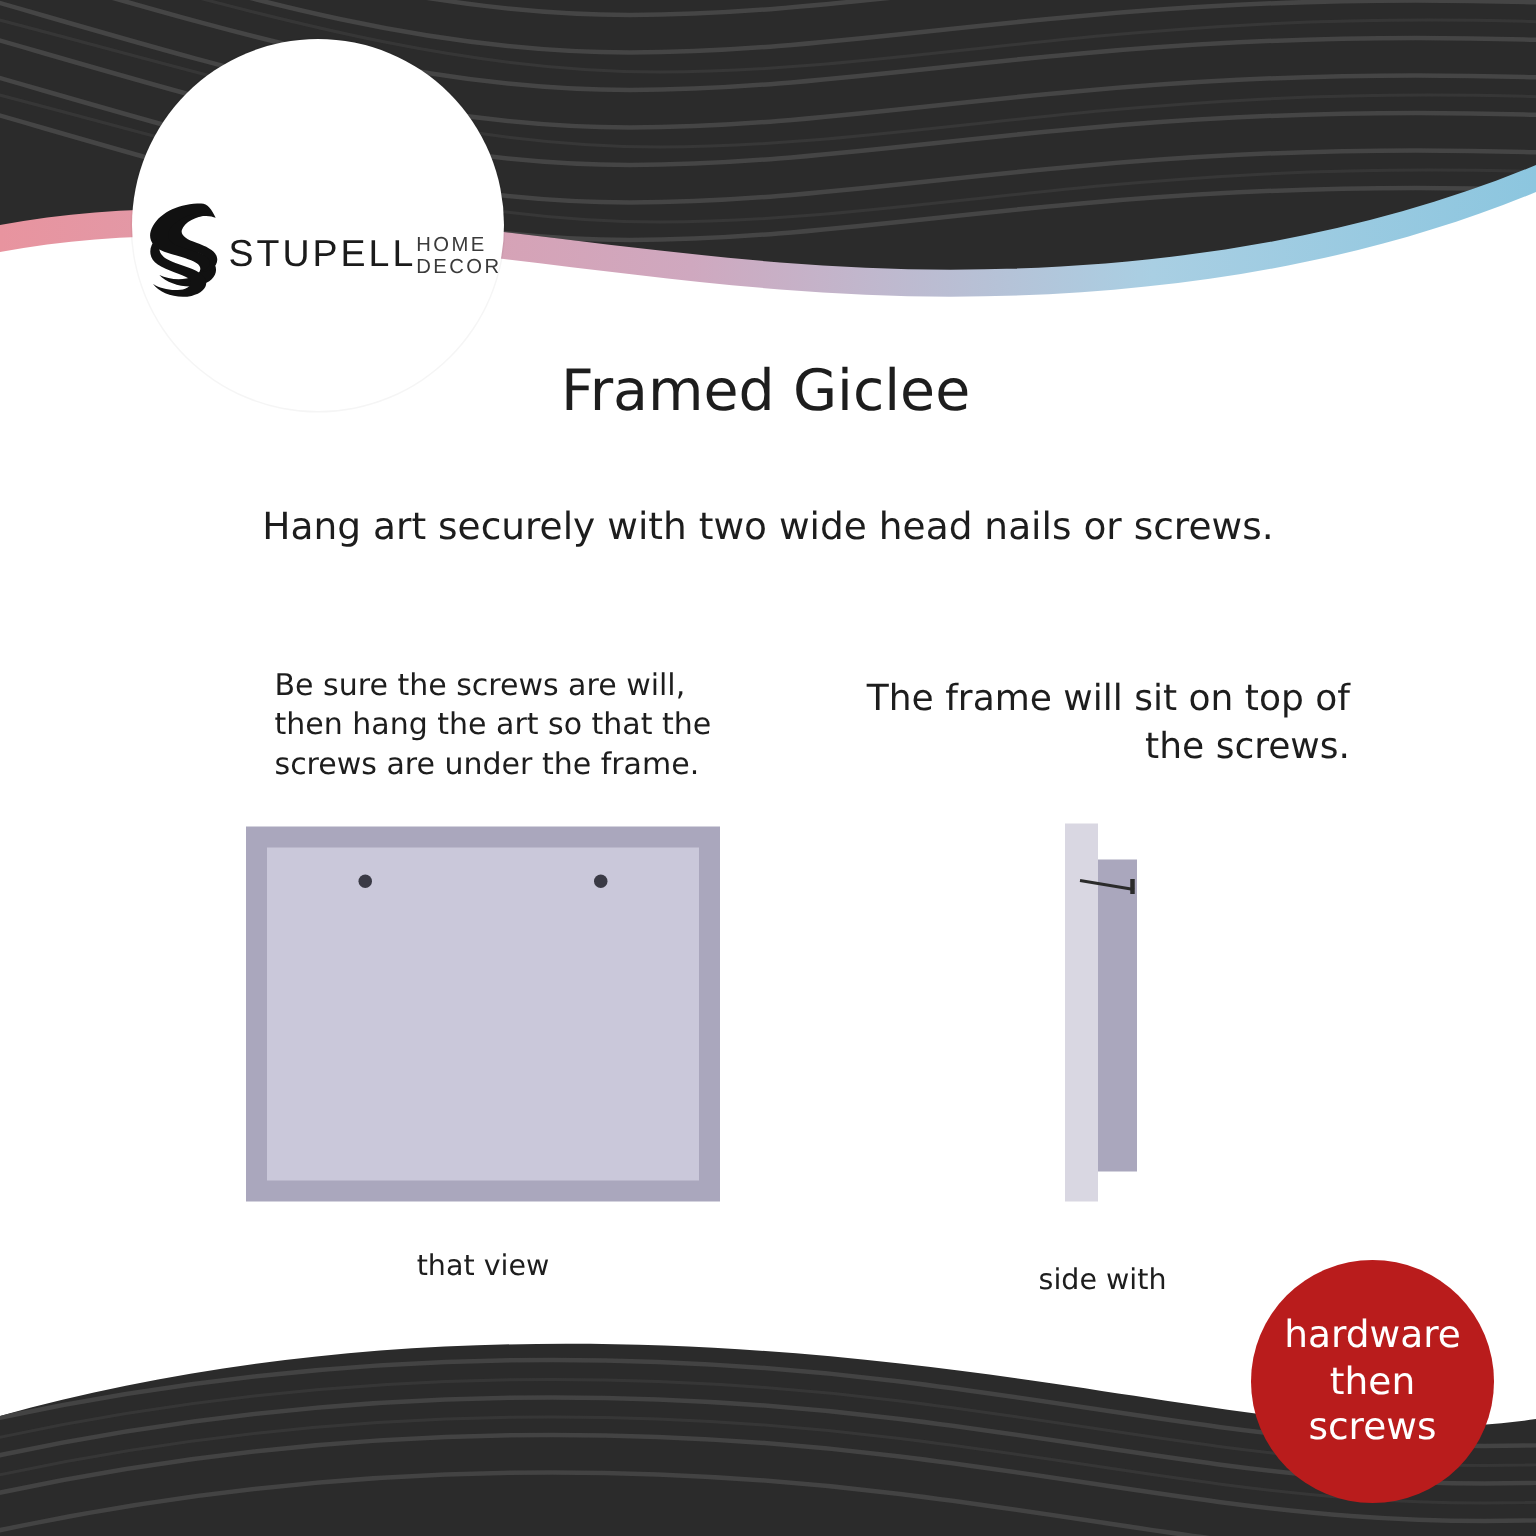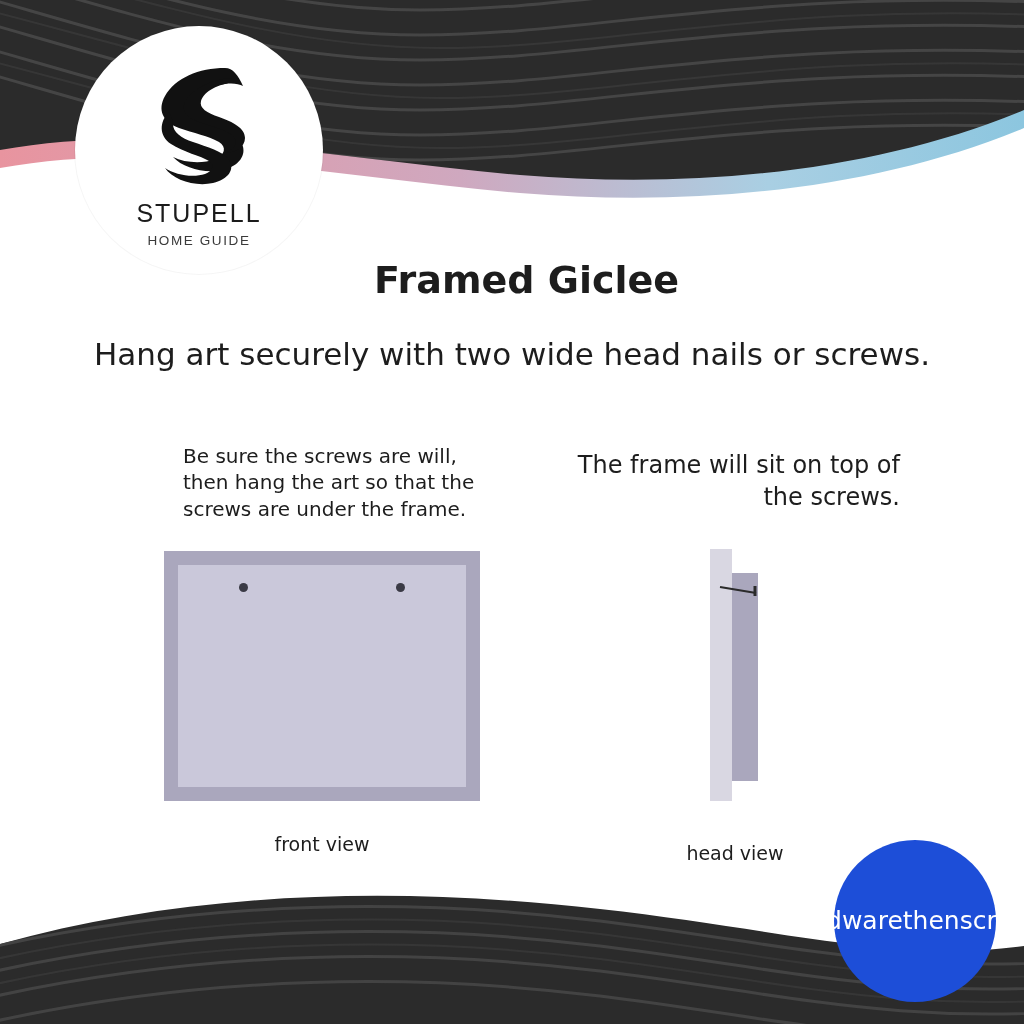--- a/index.html
+++ b/index.html
@@ -30,27 +30,27 @@
     position: absolute;
     left: 0; bottom: 0;
     width: 1024px;
     height: 150px;
     overflow: hidden;
   }
 
   
   .logo-circle {
     position: absolute;
-    left: 75px; top: 26px;
+    left: 88px; top: 26px;
     width: 248px; height: 248px;
     border-radius: 50%;
     background: #ffffff;
     box-shadow: 0 0 0 1px rgba(0,0,0,0.04);
     display: flex;
-    flex-direction: column;
+    flex-direction: row;
     align-items: center;
     justify-content: flex-start;
     padding-top: 34px;
     box-sizing: border-box;
   }
   .logo-mark {
     width: 120px;
     height: 135px;
   }
   .logo-name {
@@ -78,29 +78,28 @@
     letter-spacing: 2.5px;
     color: #ffffff;
     font-family: "DejaVu Sans", sans-serif;
   }
   .product-title {
     position: absolute;
     left: 374px; top: 238px;
     font-size: 38px;
     color: #1d1d1d;
     font-family: "DejaVu Sans", sans-serif;
-    font-weight: 700;
-    margin-top: 20px;
+    font-weight: 400;
   }
   .instruction {
     position: absolute;
     left: 50%;
     transform: translateX(-50%);
     top: 336px;
-    font-size: 31px;
+    font-size: 25px;
     color: #1d1d1d;
     white-space: nowrap;
     font-family: "DejaVu Sans", sans-serif;
   }
 
   
   .panel-left-cap {
     position: absolute;
     left: 150px; top: 443px;
     width: 346px;
@@ -182,23 +181,23 @@
     color: #1d1d1d;
     font-family: "DejaVu Sans", sans-serif;
   }
 
   
   .badge {
     position: absolute;
     right: 28px; bottom: 22px;
     width: 162px; height: 162px;
     border-radius: 50%;
-    background: #1d4ed8;
+    background: #b91c1c;
     display: flex;
-    flex-direction: row;
+    flex-direction: column;
     align-items: center;
     justify-content: center;
     color: #ffffff;
     font-size: 25px;
     line-height: 1.22;
     font-family: "DejaVu Sans", sans-serif;
   }
   .badge span { display: block; text-align: center; }
 </style>
 </head>
@@ -264,44 +263,44 @@
 
   <div class="logo-circle">
     <svg class="logo-mark" viewBox="0 0 120 135" xmlns="http://www.w3.org/2000/svg">
       <g fill="#111111">
         <path d="M86,8 C60,8 36,18 26,36 C18,50 24,62 40,68 C54,73 70,76 80,82 C88,87 86,95 76,99 C64,104 46,103 34,97 C44,108 66,114 84,110 C100,106 108,95 103,84 C98,73 82,68 68,63 C56,59 48,53 51,45 C55,34 70,26 86,24 C94,23 100,24 104,26 C99,15 94,8 86,8 Z"></path>
         <path d="M92,18 C70,20 52,30 46,42 C42,51 48,58 60,62 C74,67 88,70 94,76 C100,82 96,89 86,93 C96,93 106,87 106,78 C106,68 94,62 80,57 C68,53 60,48 62,41 C65,31 80,24 95,22 Z"></path>
         <path d="M30,52 C20,62 20,76 32,84 C44,92 62,96 70,101 C76,105 74,111 66,114 C54,118 36,115 26,108 C34,120 56,127 74,123 C90,119 96,109 90,100 C84,91 68,87 54,82 C42,78 34,72 34,64 C34,59 31,55 30,52 Z"></path>
       </g>
     </svg>
     <div class="logo-name">STUPELL</div>
-    <div class="logo-sub">HOME GUIDE</div>
+    <div class="logo-sub">HOME DECOR</div>
   </div>
 
   <div class="product-title">Framed Giclee</div>
   <div class="instruction">Hang art securely with two wide head nails or screws.</div>
 
   <div class="panel-left-cap">Be sure the screws are will, then hang the art so that the screws are under the frame.</div>
 
   <div class="frame-front">
     <div class="frame-front-inner"></div>
     <div class="screw-dot a"></div>
     <div class="screw-dot b"></div>
   </div>
-  <div class="caption-front">front view</div>
+  <div class="caption-front">that view</div>
 
   <div class="panel-right-cap">The frame will sit on top of the screws.</div>
 
   <div class="side-wall"></div>
   <div class="side-frame"></div>
   <svg class="side-nail" viewBox="0 0 46 14" xmlns="http://www.w3.org/2000/svg">
     <line x1="2" y1="3" x2="38" y2="9" stroke="#2b2b2b" stroke-width="2"></line>
     <line x1="37" y1="2" x2="37" y2="12" stroke="#2b2b2b" stroke-width="3"></line>
   </svg>
-  <div class="caption-side">head view</div>
+  <div class="caption-side">side with</div>
 
   <div class="badge">
     <span>hardware</span>
     <span>then</span>
     <span>screws</span>
   </div>
 
 </div>
 
 </body></html>

